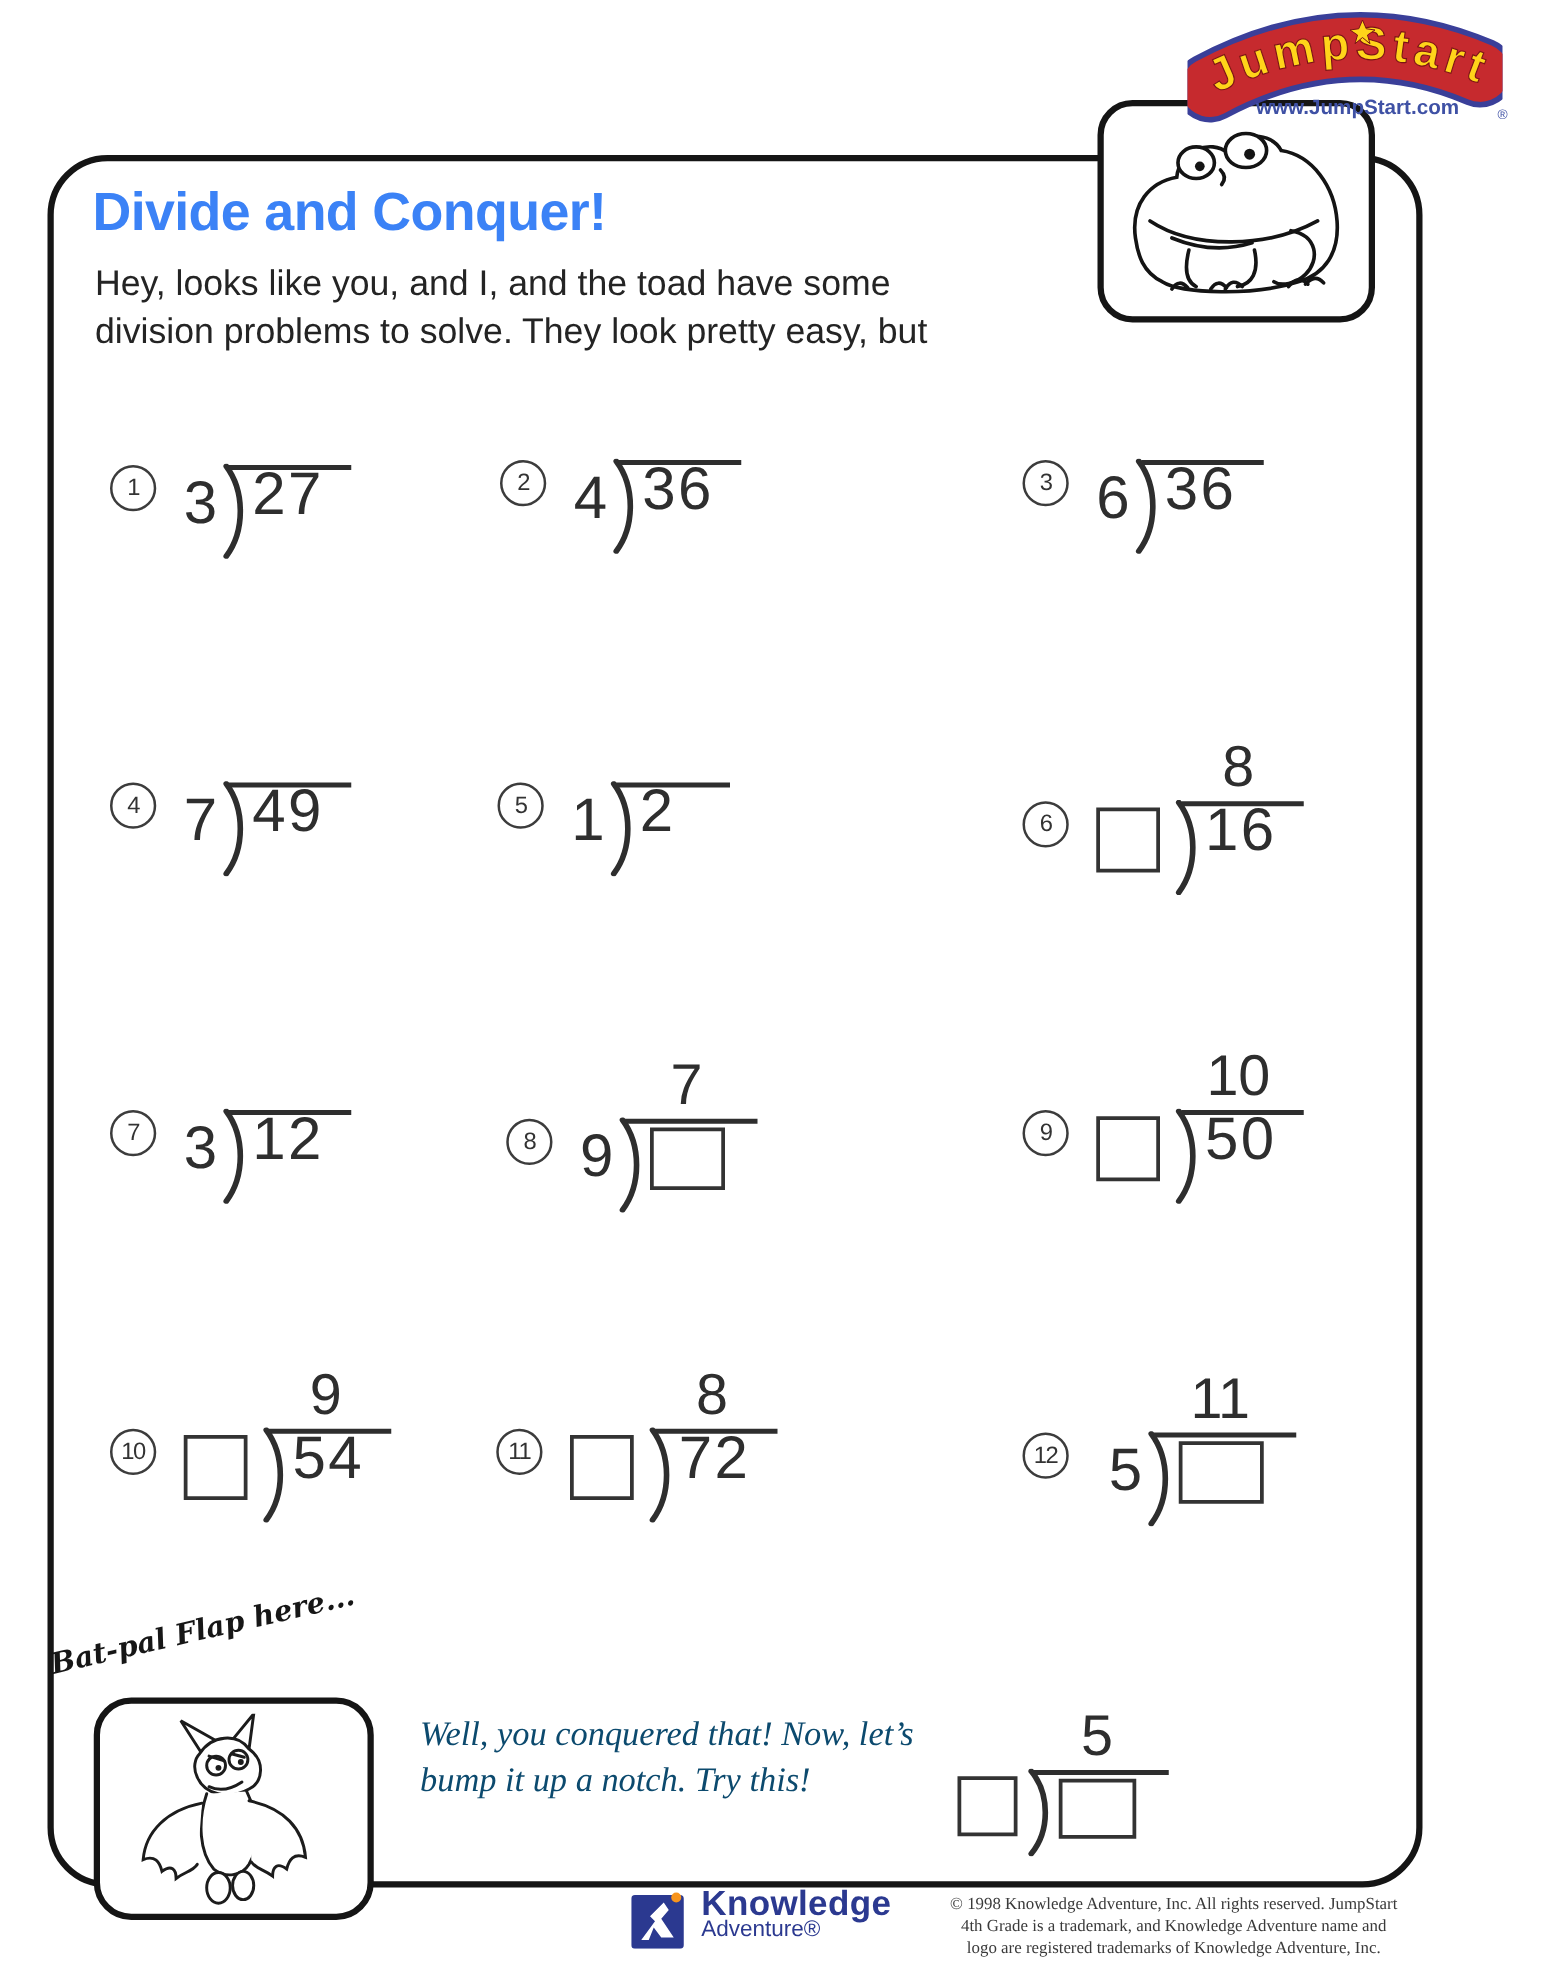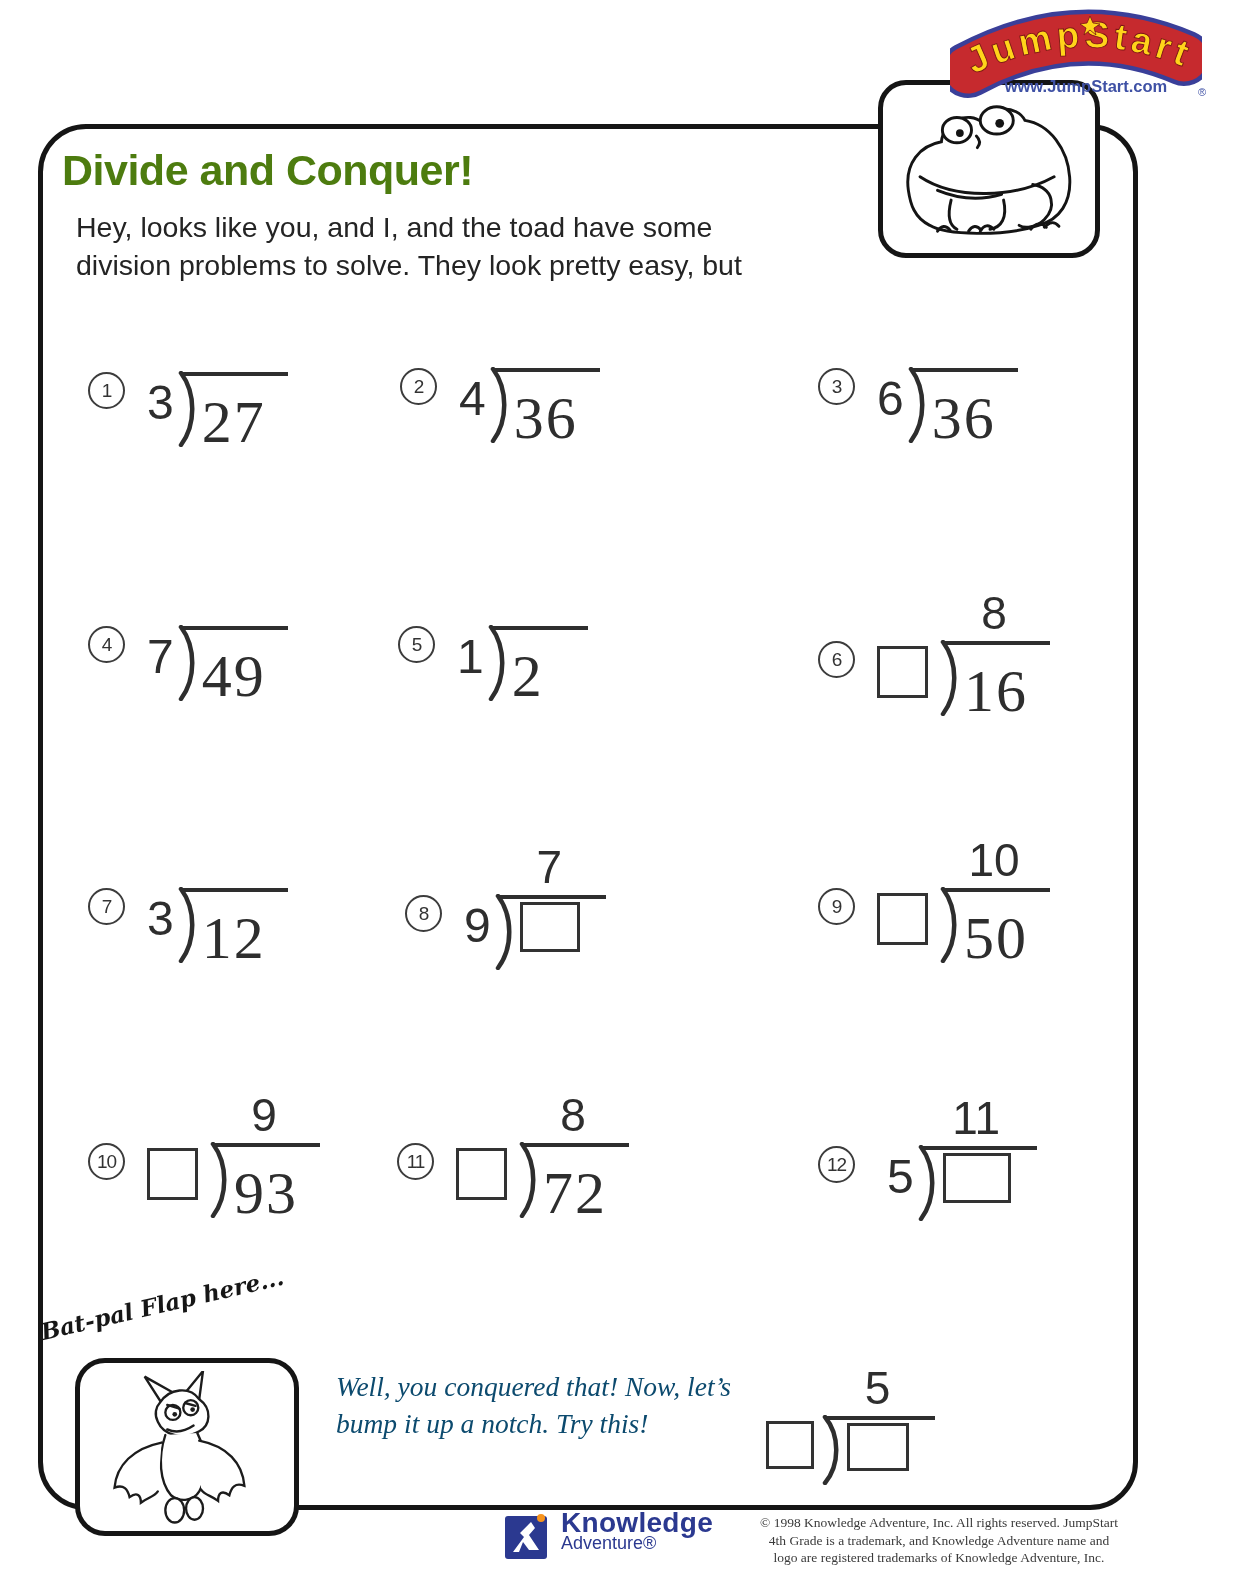--- a/index.html
+++ b/index.html
@@ -7,21 +7,21 @@
         font-family:"Liberation Sans",sans-serif;color:#222;}
 
   
   .subject{position:absolute;left:76px;top:82px;font-family:"DejaVu Serif",serif;
            font-style:italic;font-size:24px;color:#1f1f1f;}
 
   
   .frame{position:absolute;left:38px;top:124px;width:1100px;height:1386px;
          border:5px solid #151515;border-radius:48px;box-sizing:border-box;background:#fff;z-index:1;}
 
-  .title{position:absolute;left:62px;top:146px;font-size:43px;font-weight:bold;color:#4d7c0f;
+  .title{position:absolute;left:74px;top:146px;font-size:43px;font-weight:bold;color:#3b82f6;
          letter-spacing:-0.5px;z-index:2;}
   .intro{position:absolute;left:76px;top:208px;font-size:28.5px;line-height:38px;color:#242424;z-index:2;}
 
   
   .jslogo{position:absolute;left:950px;top:2px;z-index:5;}
   .jsurl{position:absolute;left:988px;top:77px;width:196px;text-align:center;font-size:16.5px;
          font-weight:bold;color:#3f51a5;z-index:6;}
   .jsreg{position:absolute;left:1198px;top:86px;font-size:11px;color:#3f51a5;z-index:6;}
 
   
@@ -39,21 +39,21 @@
             font-style:italic;font-size:27.5px;line-height:37px;color:#0c4a6e;z-index:2;}
 
   
   .dprob{position:absolute;display:flex;align-items:flex-start;color:#2e2e2e;z-index:2;}
   .pnum{box-sizing:border-box;flex:0 0 auto;width:37px;height:37px;border:2px solid #3c3c3c;
         border-radius:50%;display:flex;align-items:center;justify-content:center;
         font-size:19px;letter-spacing:-1px;color:#333;margin-right:22px;background:#fff;}
   .divisor{font-size:48px;line-height:1;margin-top:7px;margin-right:2px;}
   .brk{position:relative;display:flex;align-items:flex-start;}
   .paren{flex:0 0 auto;margin-top:-1px;}
-  .dividend{font-size:60px;line-height:1;padding:20px 6px 0 2px;letter-spacing:2px;white-space:nowrap;font-family:Liberation Serif, serif;}
+  .dividend{font-size:48px;line-height:1;padding:0 6px 0 2px;letter-spacing:2px;white-space:nowrap;}
   .vinc{position:absolute;top:0;left:7px;right:-16px;height:4px;background:#2e2e2e;}
   .quot{position:absolute;top:-51px;left:0;right:-16px;text-align:center;font-size:46px;
         line-height:46px;font-weight:normal;font-style:normal;color:#2e2e2e;}
   .sq{box-sizing:border-box;background:#fff;border:3px solid #333;flex:0 0 auto;}
   .sq.dsor{width:51px;height:52px;margin-top:5px;margin-right:10px;}
   .sq.dend{width:62px;height:50px;margin-top:7px;margin-left:3px;margin-right:10px;}
 
   
   .kalogo{position:absolute;left:505px;top:1512px;display:flex;align-items:flex-start;gap:9px;z-index:4;}
   .katext .l1{font-size:28px;font-weight:bold;color:#2b3990;line-height:22px;letter-spacing:0.3px;}
@@ -219,21 +219,21 @@
     </div>
   </div>
 
   <div class="dprob" style="left:88px;top:1143px">
     <span class="pnum">10</span>
     <span class="sq dsor"></span>
     <div class="brk">
       <svg class="paren" width="24" height="76" viewBox="0 0 24 76">
           <path d="M5,2 C20,22 20,54 5,74" fill="none" stroke="#2e2e2e" stroke-width="4.5" stroke-linecap="round"></path>
         </svg>
-      <span class="dividend">93</span>
+      <span class="dividend">54</span>
       <i class="vinc"></i>
       <b class="quot">9</b>
     </div>
   </div>
 
   <div class="dprob" style="left:397px;top:1143px">
     <span class="pnum">11</span>
     <span class="sq dsor"></span>
     <div class="brk">
       <svg class="paren" width="24" height="76" viewBox="0 0 24 76">

